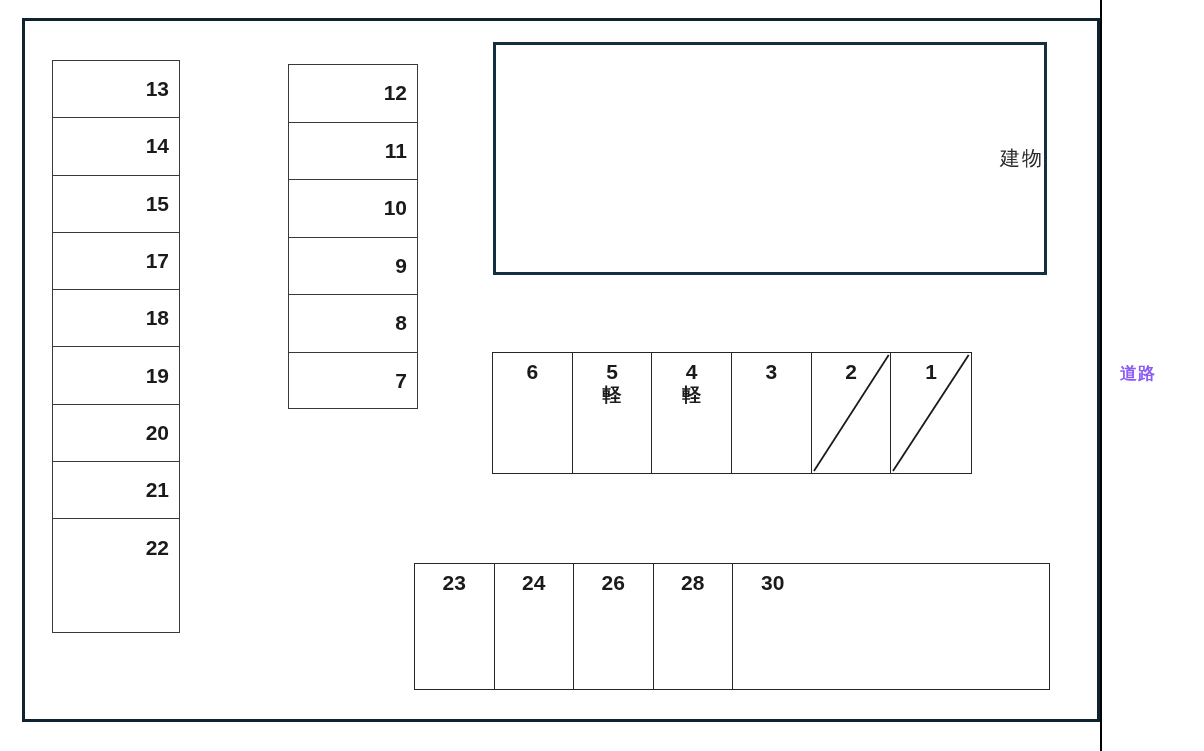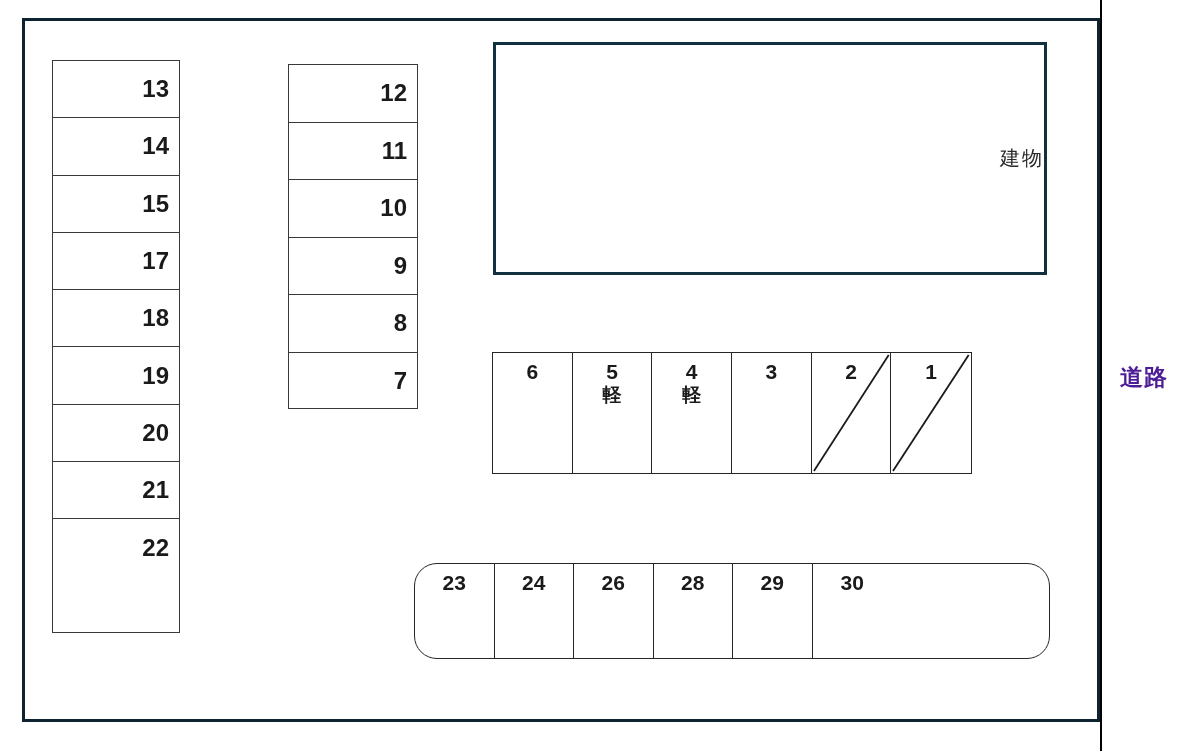--- a/index.html
+++ b/index.html
@@ -35,23 +35,23 @@
     left: 1100px;
     top: 0px;
     width: 2px;
     height: 751px;
     background: #000000;
   }
   .road-label {
     position: absolute;
     left: 1120px;
     top: 362px;
-    font-size: 23px;
-    font-weight: bold;
-    color: #4c1d95;
+    font-size: 17px;
+    font-weight: bold;
+    color: #8b5cf6;
     letter-spacing: 1px;
     white-space: nowrap;
   }
 
   
   .stack {
     position: absolute;
     box-sizing: border-box;
     border: 1.6px solid #3a3a3a;
   }
@@ -61,21 +61,21 @@
     position: relative;
   }
   .stack .cell:last-child {
     border-bottom: none;
   }
   .stack .cell .num {
     position: absolute;
     right: 10px;
     top: 50%;
     transform: translateY(-50%);
-    font-size: 24px;
+    font-size: 21px;
     font-weight: bold;
     color: #1a1a1a;
   }
 
   #stack-left {
     left: 52px;
     top: 60px;
     width: 128px;
     height: 573px;
   }
@@ -158,22 +158,21 @@
     top: 352px;
     width: 480px;
     height: 122px;
   }
   #row-top .cell { width: 80px; }
 
   #row-bottom {
     left: 414px;
     top: 563px;
     width: 636px;
-    height: 96px;
-    border-radius: 23px;
+    height: 127px;
   }
   #row-bottom .cell { width: 79.5px; }
 </style>
 </head>
 <body>
 
 <div id="canvas">
 
   <div class="lot-boundary"></div>
 
@@ -272,23 +271,20 @@
     <div class="cell">
         <span class="num">24</span>
       </div>
     <div class="cell">
         <span class="num">26</span>
       </div>
     <div class="cell">
         <span class="num">28</span>
       </div>
     <div class="cell">
-        <span class="num">29</span>
-      </div>
-    <div class="cell">
         <span class="num">30</span>
       </div>
   </div>
 
   <div class="road-line"></div>
   <div class="road-label">道路</div>
 
 </div>
 
 </body></html>

